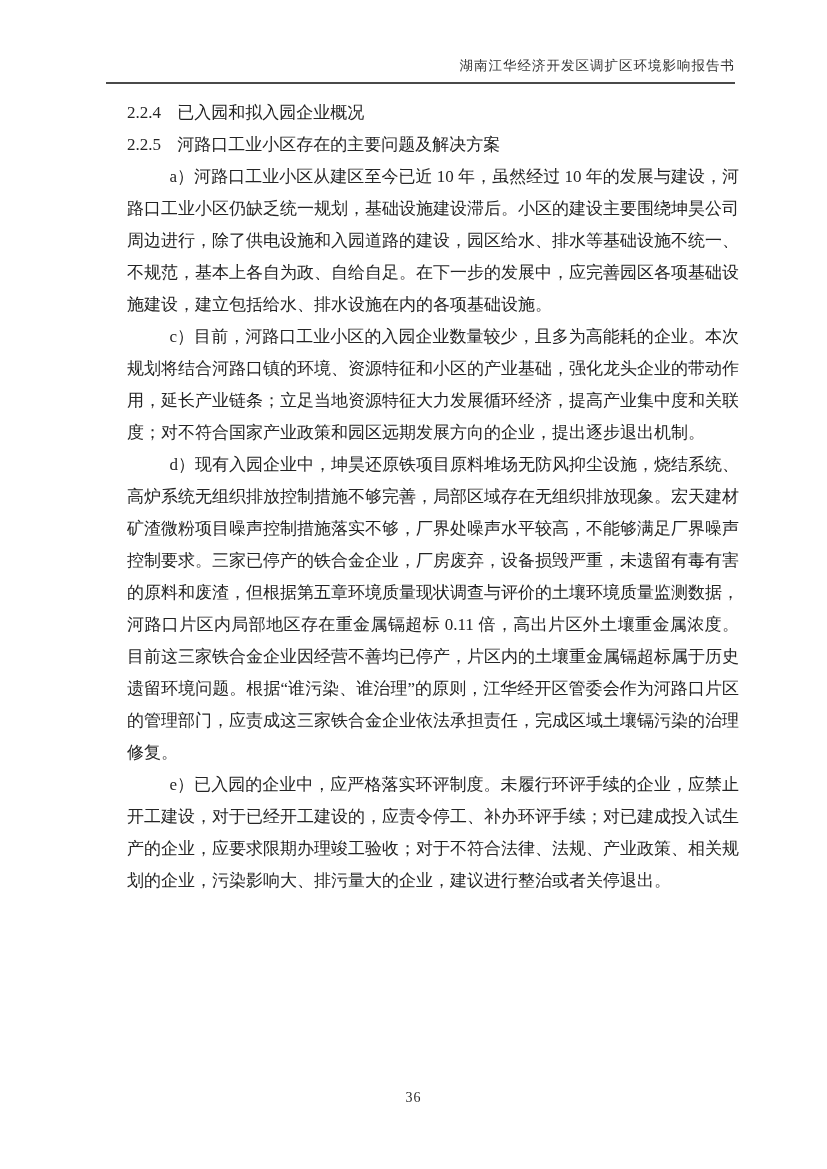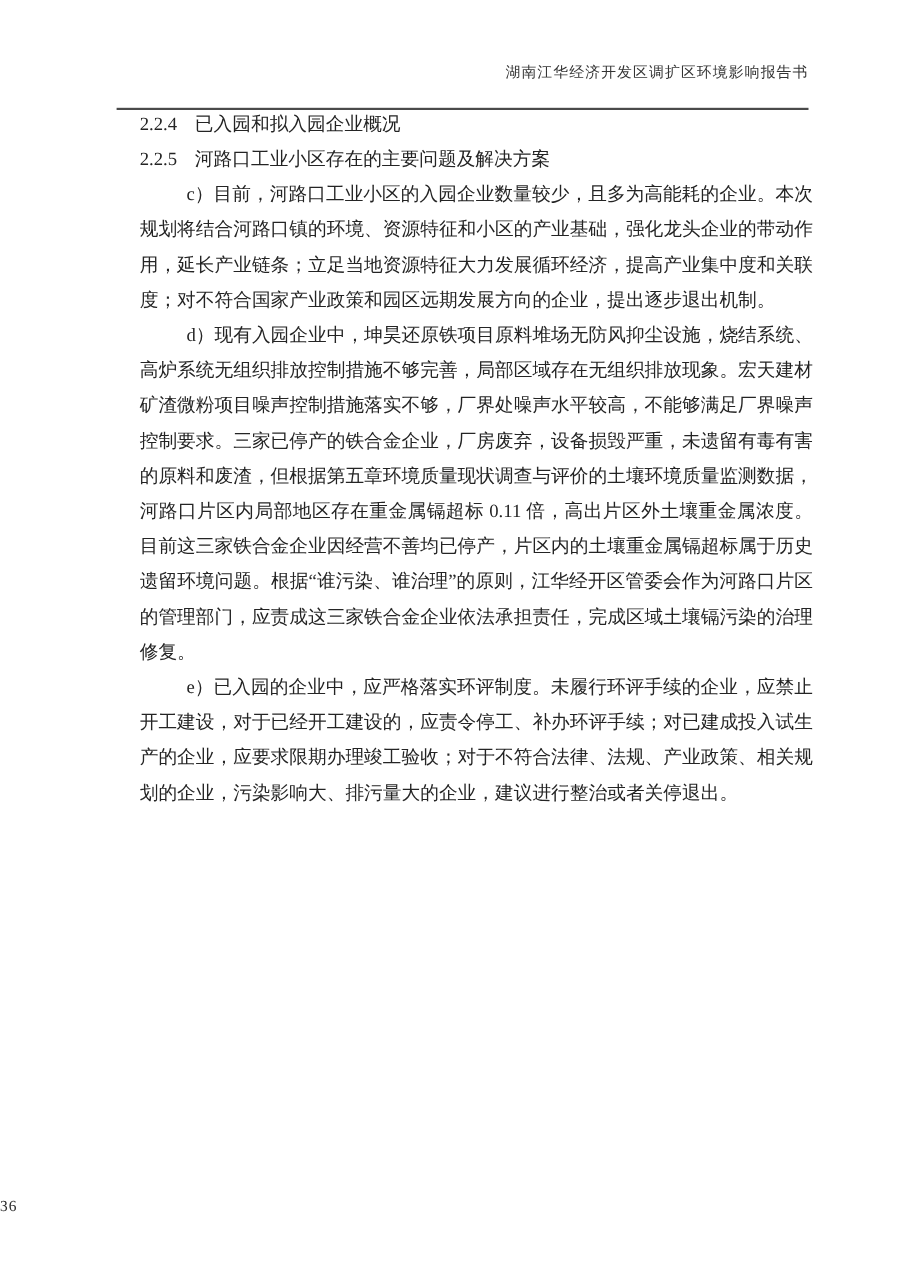--- a/index.html
+++ b/index.html
@@ -23,21 +23,21 @@
     left: 106px;
     right: 92px;
     padding-top: 57px;
   }
   .doc-header-title {
     display: block;
     text-align: right;
     font-size: 13.5px;
     letter-spacing: 1px;
     color: #333333;
-    padding-bottom: 23px;
+    padding-bottom: 7px;
     border-bottom: 2px solid #4a4a4a;
   }
   .doc-content {
     position: absolute;
     top: 97px;
     left: 100px;
     right: 88px;
     font-size: 17px;
     line-height: 32px;
     text-align: justify;
@@ -55,20 +55,21 @@
   }
   .para {
     margin: 0;
     text-indent: 2.5em;
   }
   .doc-footer {
     position: absolute;
     top: 1088px;
     left: 0;
     right: 0;
+    text-align: center;
   }
   .page-number {
     font-size: 14px;
     color: #2a2a2a;
     letter-spacing: 1px;
   }
 </style>
 </head>
 <body>
 
@@ -82,20 +83,21 @@
 
     <h3 class="sec-heading">
       <span class="sec-number">2.2.4</span><span class="sec-title">已入园和拟入园企业概况</span>
     </h3>
 
 
     <h3 class="sec-heading">
       <span class="sec-number">2.2.5</span><span class="sec-title">河路口工业小区存在的主要问题及解决方案</span>
     </h3>
 
+    <p class="para">a）河路口工业小区从建区至今已近 10 年，虽然经过 10 年的发展与建设，河路口工业小区仍缺乏统一规划，基础设施建设滞后。小区的建设主要围绕坤昊公司周边进行，除了供电设施和入园道路的建设，园区给水、排水等基础设施不统一、不规范，基本上各自为政、自给自足。在下一步的发展中，应完善园区各项基础设施建设，建立包括给水、排水设施在内的各项基础设施。</p>
 
 
     <p class="para">c）目前，河路口工业小区的入园企业数量较少，且多为高能耗的企业。本次规划将结合河路口镇的环境、资源特征和小区的产业基础，强化龙头企业的带动作用，延长产业链条；立足当地资源特征大力发展循环经济，提高产业集中度和关联度；对不符合国家产业政策和园区远期发展方向的企业，提出逐步退出机制。</p>
 
     <p class="para">d）现有入园企业中，坤昊还原铁项目原料堆场无防风抑尘设施，烧结系统、高炉系统无组织排放控制措施不够完善，局部区域存在无组织排放现象。宏天建材矿渣微粉项目噪声控制措施落实不够，厂界处噪声水平较高，不能够满足厂界噪声控制要求。三家已停产的铁合金企业，厂房废弃，设备损毁严重，未遗留有毒有害的原料和废渣，但根据第五章环境质量现状调查与评价的土壤环境质量监测数据，河路口片区内局部地区存在重金属镉超标 0.11 倍，高出片区外土壤重金属浓度。目前这三家铁合金企业因经营不善均已停产，片区内的土壤重金属镉超标属于历史遗留环境问题。根据“谁污染、谁治理”的原则，江华经开区管委会作为河路口片区的管理部门，应责成这三家铁合金企业依法承担责任，完成区域土壤镉污染的治理修复。</p>
 
     <p class="para">e）已入园的企业中，应严格落实环评制度。未履行环评手续的企业，应禁止开工建设，对于已经开工建设的，应责令停工、补办环评手续；对已建成投入试生产的企业，应要求限期办理竣工验收；对于不符合法律、法规、产业政策、相关规划的企业，污染影响大、排污量大的企业，建议进行整治或者关停退出。</p>
 
   </div>
 

